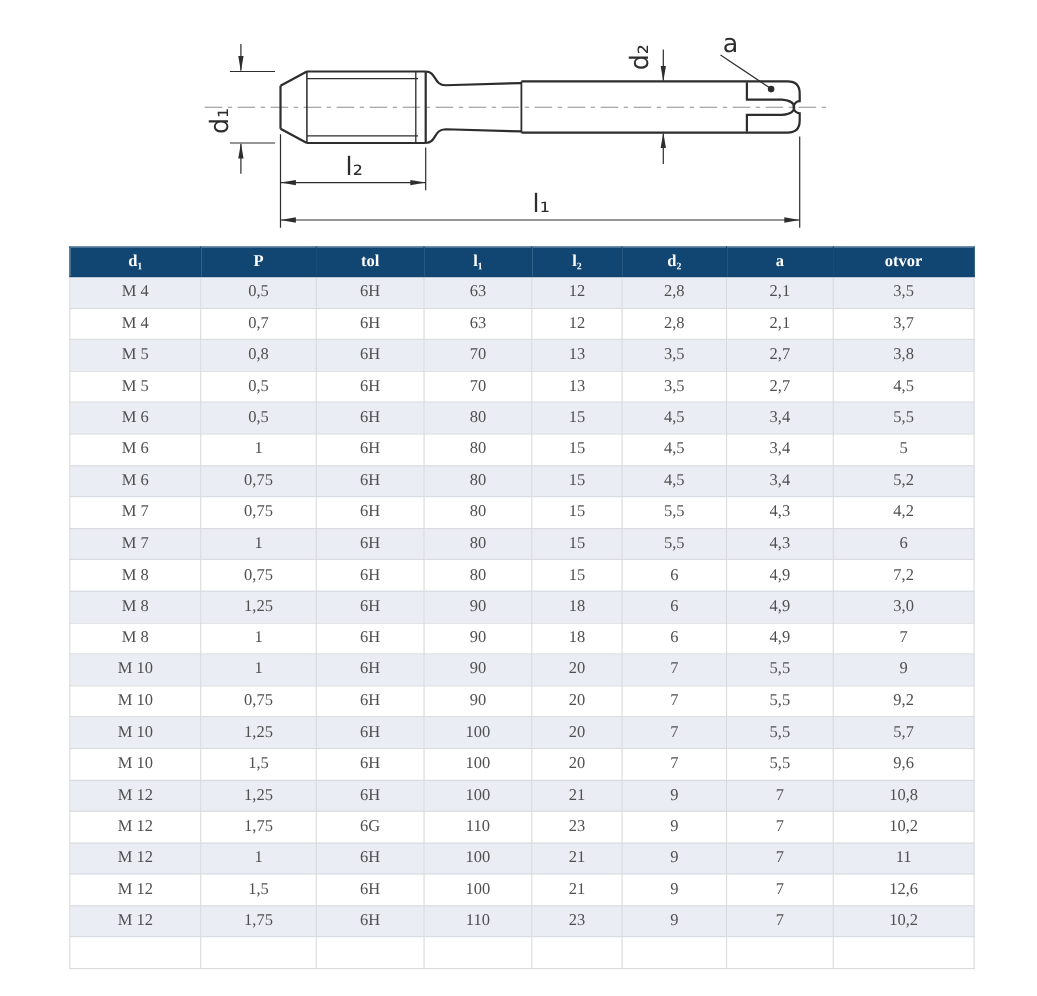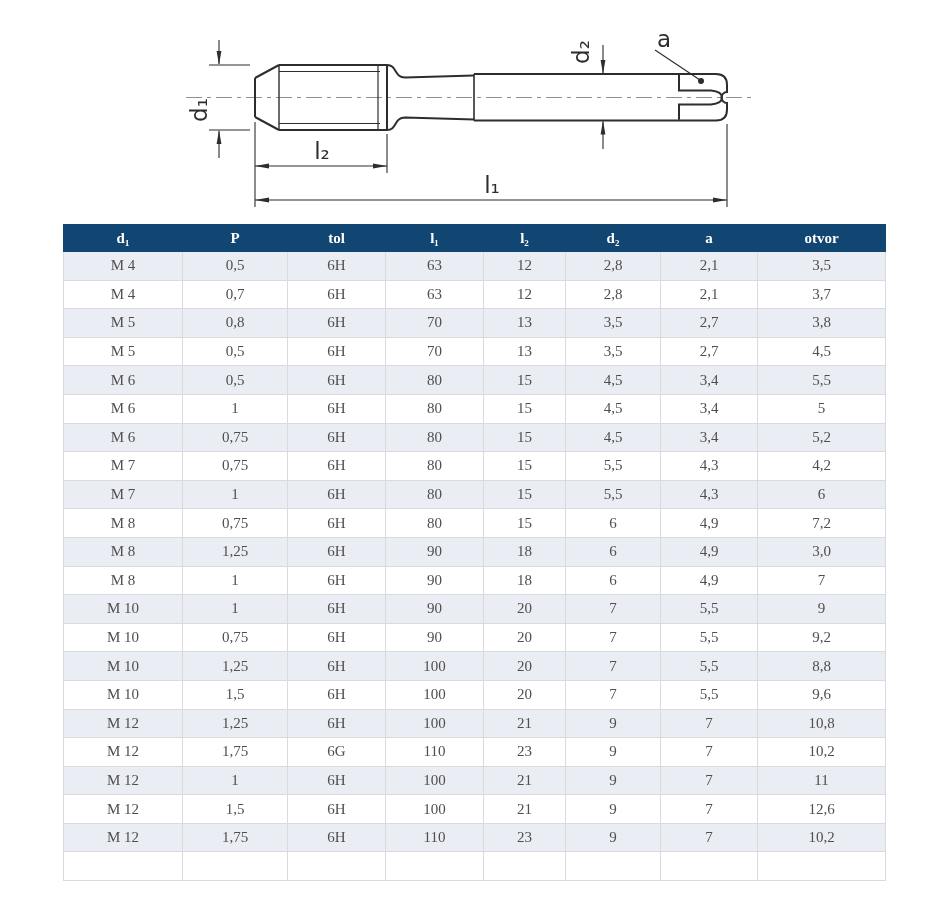--- a/index.html
+++ b/index.html
@@ -290,21 +290,21 @@
           <td>9,2</td>
         </tr>
         <tr class="alt">
           <td>M 10</td>
           <td>1,25</td>
           <td>6H</td>
           <td>100</td>
           <td>20</td>
           <td>7</td>
           <td>5,5</td>
-          <td>8,8</td>
+          <td>5,7</td>
         </tr>
         <tr>
           <td>M 10</td>
           <td>1,5</td>
           <td>6H</td>
           <td>100</td>
           <td>20</td>
           <td>7</td>
           <td>5,5</td>
           <td>9,6</td>

